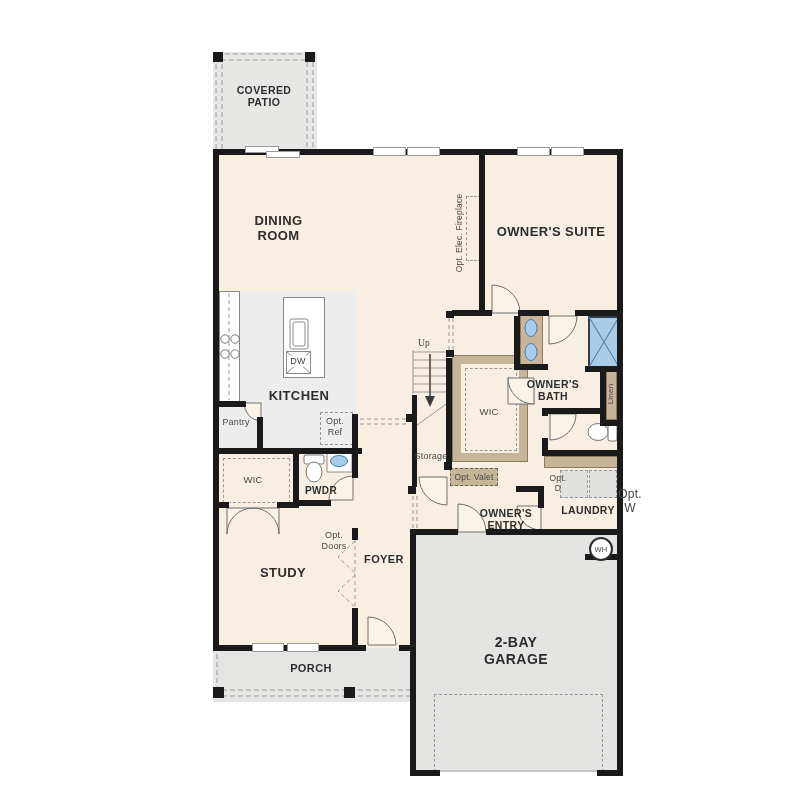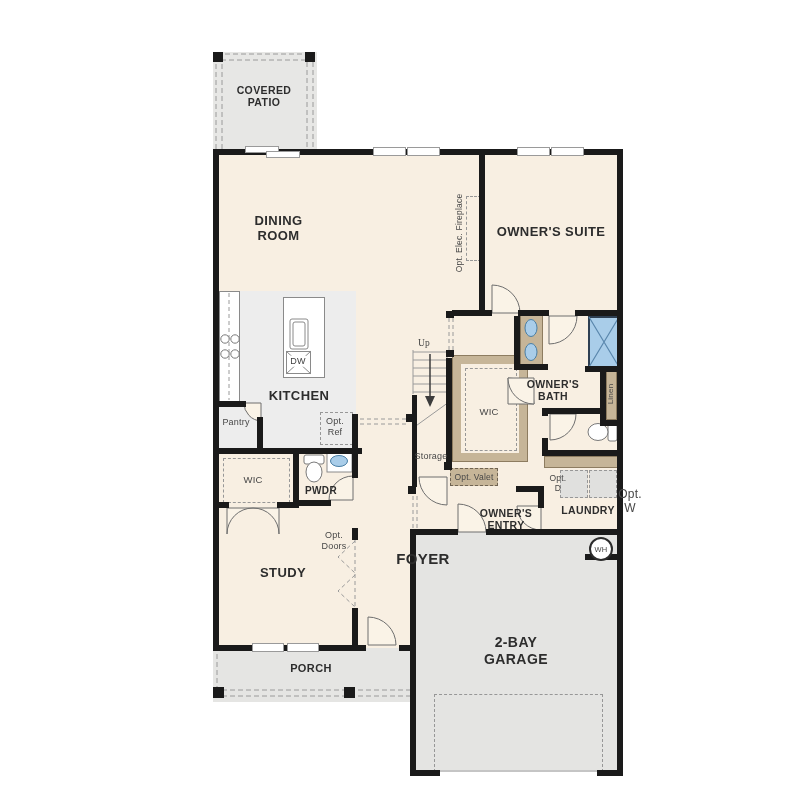--- a/index.html
+++ b/index.html
@@ -185,17 +185,17 @@
   <div class="lbl sm vert" style="left:611px;top:394px;font-size:8px;">Linen</div>
   <div class="lbl sm nowrap" style="left:474px;top:477px;font-size:8.5px;">Opt. Valet</div>
   <div class="lbl sm" style="left:558px;top:483px;width:24px;font-size:8.5px;">Opt. D</div>
   <div class="lbl sm" style="left:630px;top:483px;width:24px;font-size:12px;margin-top:18px;">Opt. W</div>
   <div class="lbl" style="left:506px;top:519px;width:76px;font-size:10.5px;">OWNER'S ENTRY</div>
   <div class="lbl nowrap" style="left:588px;top:510px;font-size:10.5px;">LAUNDRY</div>
   <div class="lbl nowrap" style="left:317px;top:491px;font-size:10px;padding-left:8px;">PWDR</div>
   <div class="lbl sm nowrap" style="left:253px;top:480px;font-size:9.5px;">WIC</div>
   <div class="lbl nowrap" style="left:283px;top:573px;font-size:13px;">STUDY</div>
   <div class="lbl sm" style="left:334px;top:541px;width:40px;font-size:9px;">Opt. Doors</div>
-  <div class="lbl nowrap" style="left:384px;top:559px;font-size:15px;margin-left:39px;">FOYER</div>
+  <div class="lbl nowrap" style="left:384px;top:559px;font-size:11px;">FOYER</div>
   <div class="lbl nowrap" style="left:311px;top:668px;font-size:11px;">PORCH</div>
   <div class="lbl" style="left:516px;top:651px;width:100px;font-size:14px;">2-BAY GARAGE</div>
 
 </div>
 
 </body></html>

